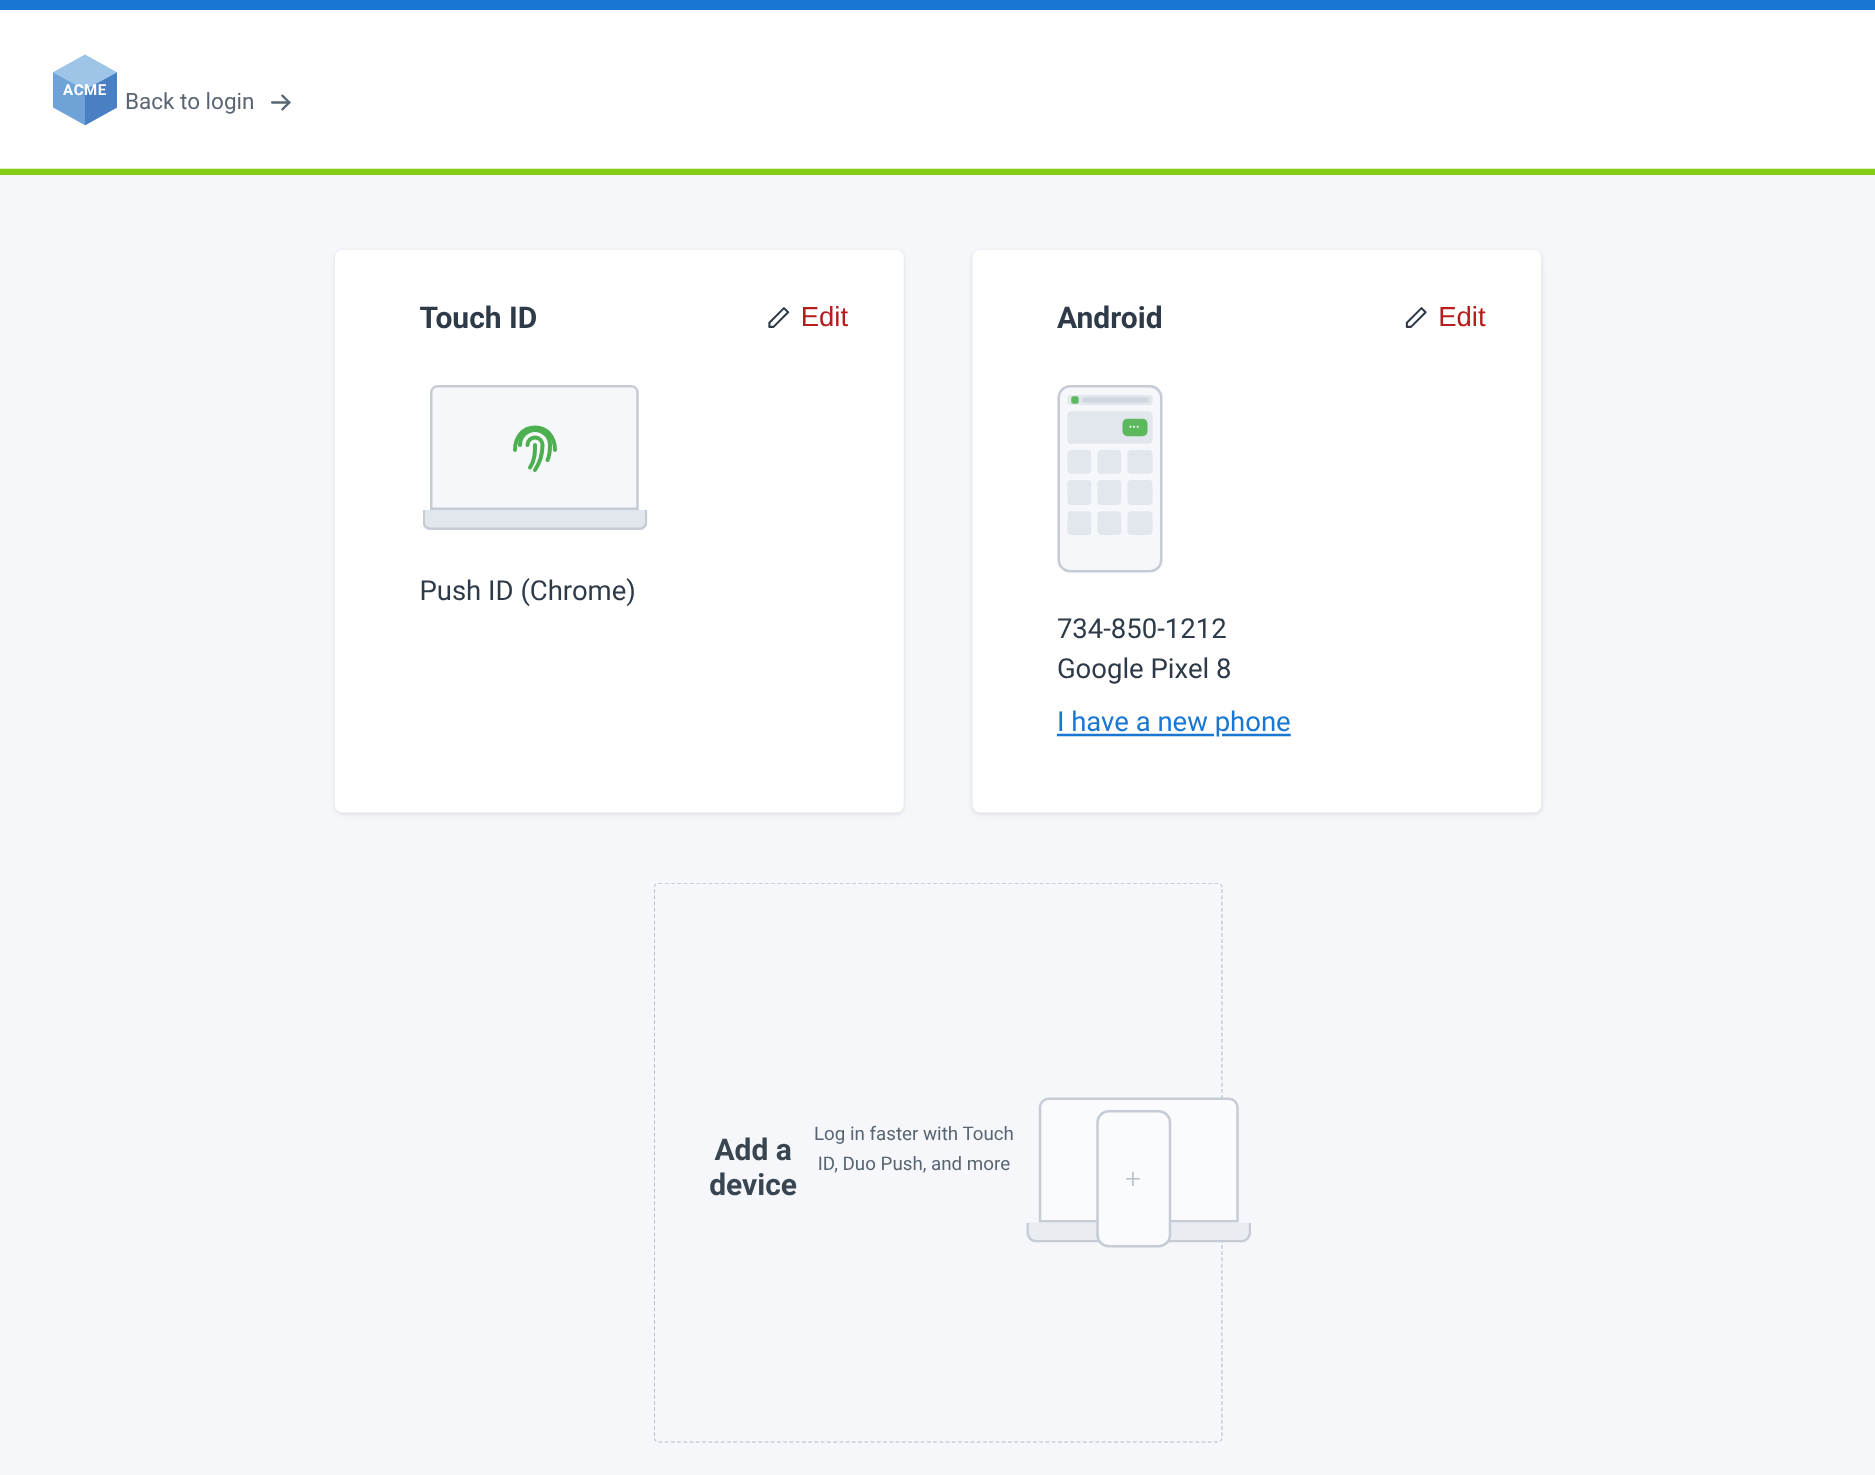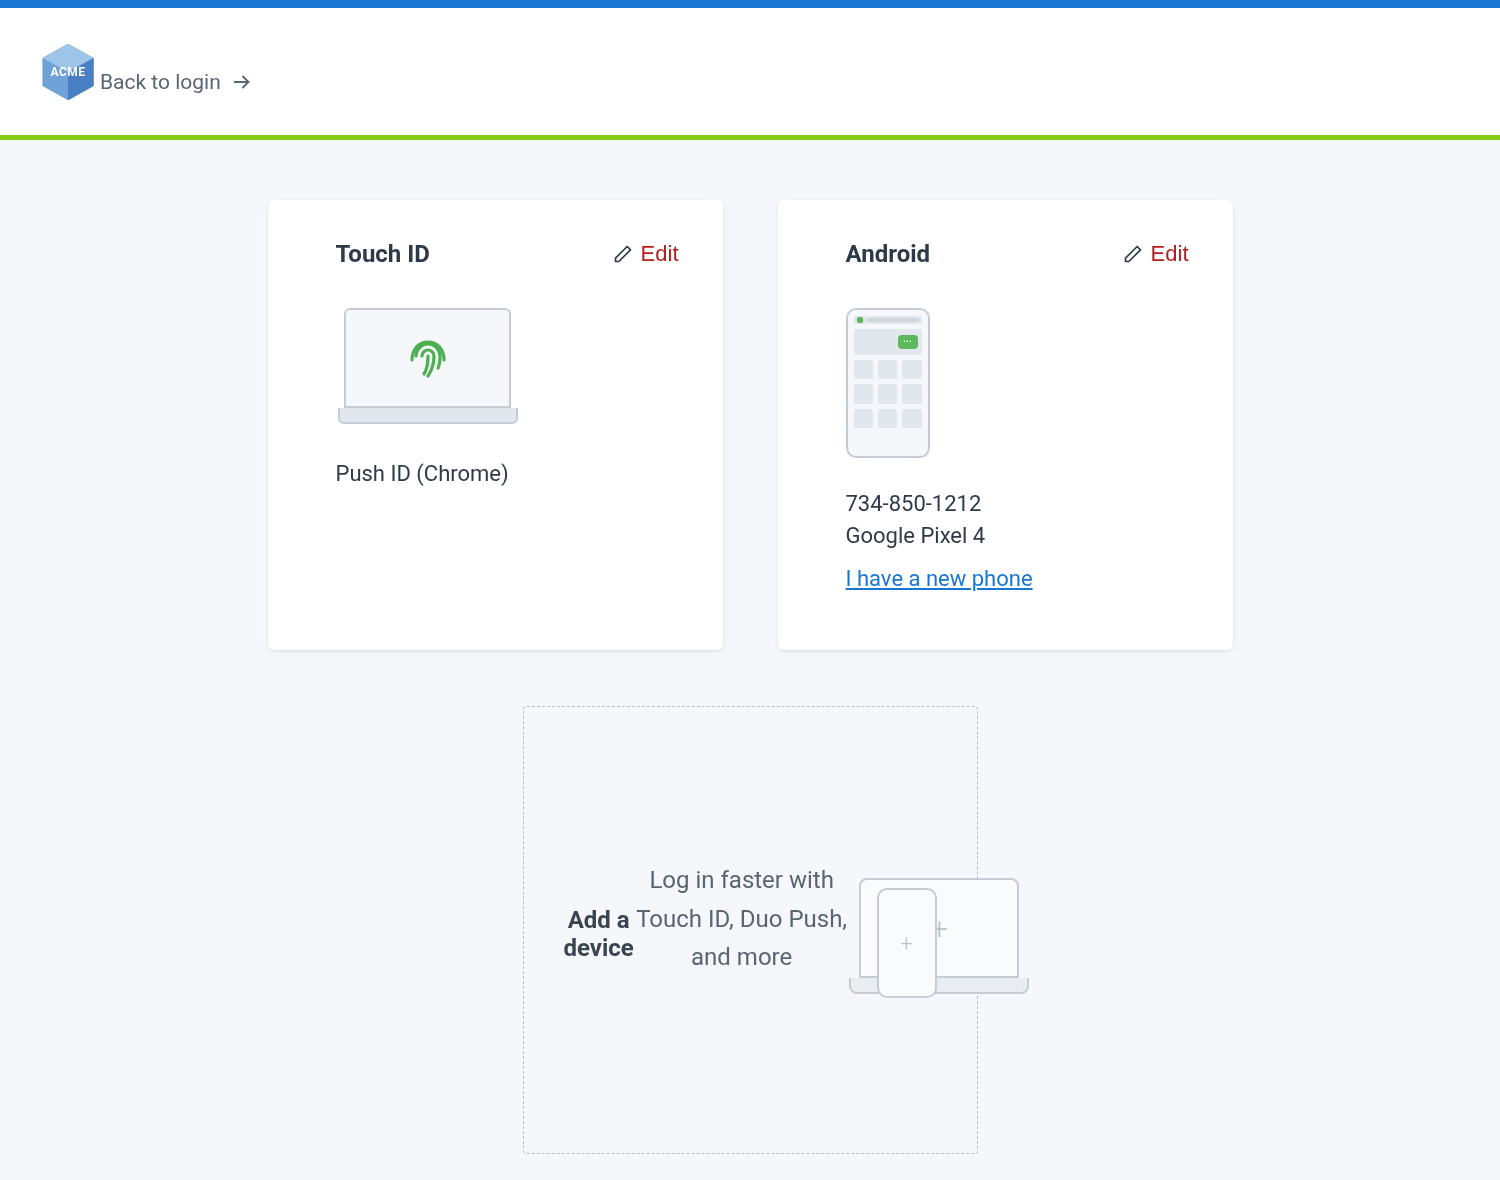--- a/index.html
+++ b/index.html
@@ -37,21 +37,21 @@
     color: #fff;
     font-size: 12px;
     font-weight: 700;
     letter-spacing: 0.5px;
   }
   .back-link {
     display: flex;
     align-items: center;
     gap: 10px;
     color: #5a6573;
-    font-size: 21px;
+    font-size: 18px;
     cursor: pointer;
     text-decoration: none;
     margin-top: 20px;
   }
   .main {
     padding: 60px 0 0 0;
     display: flex;
     flex-direction: column;
     align-items: center;
   }
@@ -195,21 +195,21 @@
     text-align: center;
     cursor: pointer;
   }
   .add-title {
     font-size: 24px;
     font-weight: 700;
     color: #3a4552;
     margin-bottom: 10px;
   }
   .add-desc {
-    font-size: 24px;
+    font-size: 15px;
     color: #5a6573;
     line-height: 1.6;
     margin-bottom: 40px;
   }
   .add-illustration {
     position: relative;
     width: 205px;
     height: 122px;
   }
   .add-laptop-screen {
@@ -325,21 +325,21 @@
             <div class="phone-app"></div>
               <div class="phone-app"></div>
               <div class="phone-app"></div>
             <div class="phone-app"></div>
               <div class="phone-app"></div>
               <div class="phone-app"></div>
           </div>
         </div>
       </div>
       <div class="device-label">734-850-1212</div>
-      <div class="device-label">Google Pixel 4</div>
+      <div class="device-label">Google Pixel 8</div>
       <a class="link">I have a new phone</a>
     </div>
 
   </div>
 
   <div class="add-card">
     <div class="add-title">Add a device</div>
     <div class="add-desc">Log in faster with Touch ID, Duo Push, and more</div>
     <div class="add-illustration">
       <div class="add-laptop-screen">

